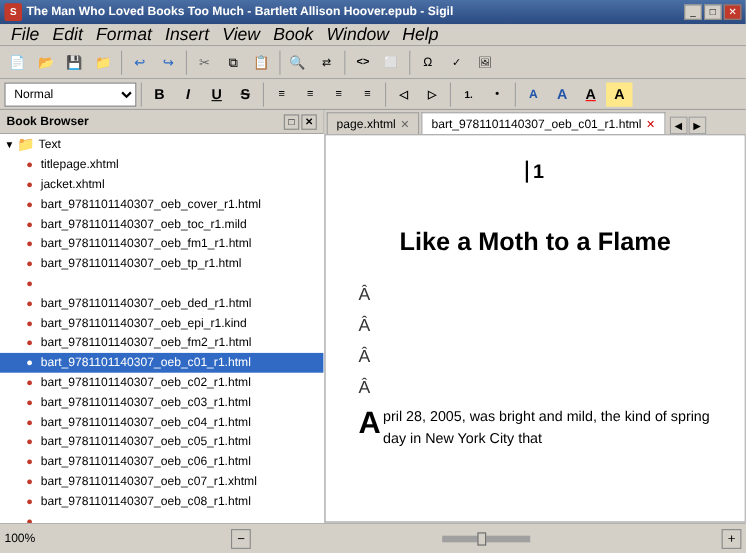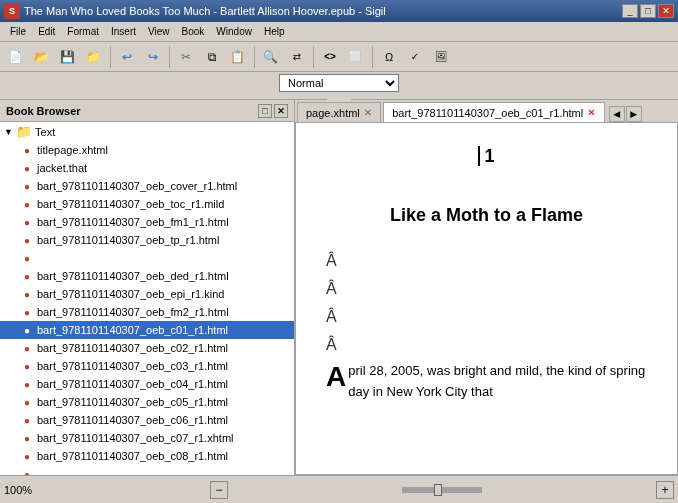--- a/index.html
+++ b/index.html
@@ -10,34 +10,34 @@
       background: linear-gradient(to bottom, #4a6fa5, #2a4a80);
       color: white;
       height: 22px;
       display: flex;
       align-items: center;
       padding: 0 4px;
       justify-content: space-between;
     }
     .title-bar-left { display: flex; align-items: center; gap: 4px; }
     .title-bar-icon { width: 16px; height: 16px; background: #c0392b; border-radius: 2px; display: flex; align-items: center; justify-content: center; color: white; font-size: 9px; font-weight: bold; }
-    .title-bar-text { font-size: 11px; font-weight: normal; }
+    .title-bar-text { font-size: 11px; font-weight: bold; }
     .title-bar-controls { display: flex; gap: 2px; }
     .title-btn { width: 16px; height: 14px; background: #d4d0c8; border: 1px solid #888; display: flex; align-items: center; justify-content: center; font-size: 9px; color: #000; cursor: pointer; }
 
     
     .menu-bar {
       background: #d4d0c8;
       height: 20px;
       display: flex;
       align-items: center;
       padding: 0 4px;
       border-bottom: 1px solid #a0a0a0;
     }
-    .menu-item { padding: 2px 6px; font-size: 10px; cursor: pointer; }
+    .menu-item { padding: 2px 6px; font-size: 16px; cursor: pointer; font-style: italic; }
 
     
     .toolbar1 {
       background: #d4d0c8;
       height: 30px;
       display: flex;
       align-items: center;
       padding: 2px 4px;
       gap: 2px;
       border-bottom: 1px solid #a0a0a0;
@@ -53,21 +53,20 @@
 
     
     .toolbar2 {
       background: #d4d0c8;
       height: 28px;
       display: flex;
       align-items: center;
       padding: 2px 4px;
       gap: 2px;
       border-bottom: 1px solid #a0a0a0;
-      flex-direction: column;
     }
     .style-select {
       width: 120px; height: 22px;
       background: white;
       border: 1px solid #7a7a7a;
       font-size: 11px;
       padding: 1px 4px;
     }
     .tb2-btn {
       width: 24px; height: 22px;
@@ -167,21 +166,21 @@
       flex: 1;
       background: white;
       overflow-y: scroll;
       overflow-x: hidden;
       padding: 20px 30px;
       border: 1px solid #a0a0a0;
       font-size: 13px;
       line-height: 1.5;
     }
     .chapter-num { text-align: center; font-size: 18px; font-weight: bold; margin-bottom: 10px; }
-    .chapter-title { text-align: center; font-size: 18px; font-weight: bold; margin-bottom: 20px; margin-top: 32px; }
+    .chapter-title { text-align: center; font-size: 23px; font-weight: bold; margin-bottom: 20px; margin-top: 32px; }
     .special-chars { font-size: 16px; margin-bottom: 4px; color: #333; }
     .body-text { font-size: 13px; line-height: 1.6; }
     .drop-cap { float: left; font-size: 28px; line-height: 1; font-weight: bold; margin-right: 2px; margin-top: 2px; }
 
     
     .status-bar {
       height: 28px;
       background: #d4d0c8;
       border-top: 1px solid #a0a0a0;
       display: flex;
@@ -290,21 +289,21 @@
         <span style="font-size:9px;">▼</span>
         <span style="color:#f0c040; font-size:13px;">📁</span>
         <span>Text</span>
       </div>
       <div class="tree-item">
         <span class="file-icon file-icon-red">●</span>
         <span>titlepage.xhtml</span>
       </div>
       <div class="tree-item">
         <span class="file-icon file-icon-red">●</span>
-        <span>jacket.that</span>
+        <span>jacket.xhtml</span>
       </div>
       <div class="tree-item">
         <span class="file-icon file-icon-red">●</span>
         <span>bart_9781101140307_oeb_cover_r1.html</span>
       </div>
       <div class="tree-item">
         <span class="file-icon file-icon-red">●</span>
         <span>bart_9781101140307_oeb_toc_r1.mild</span>
       </div>
       <div class="tree-item">

